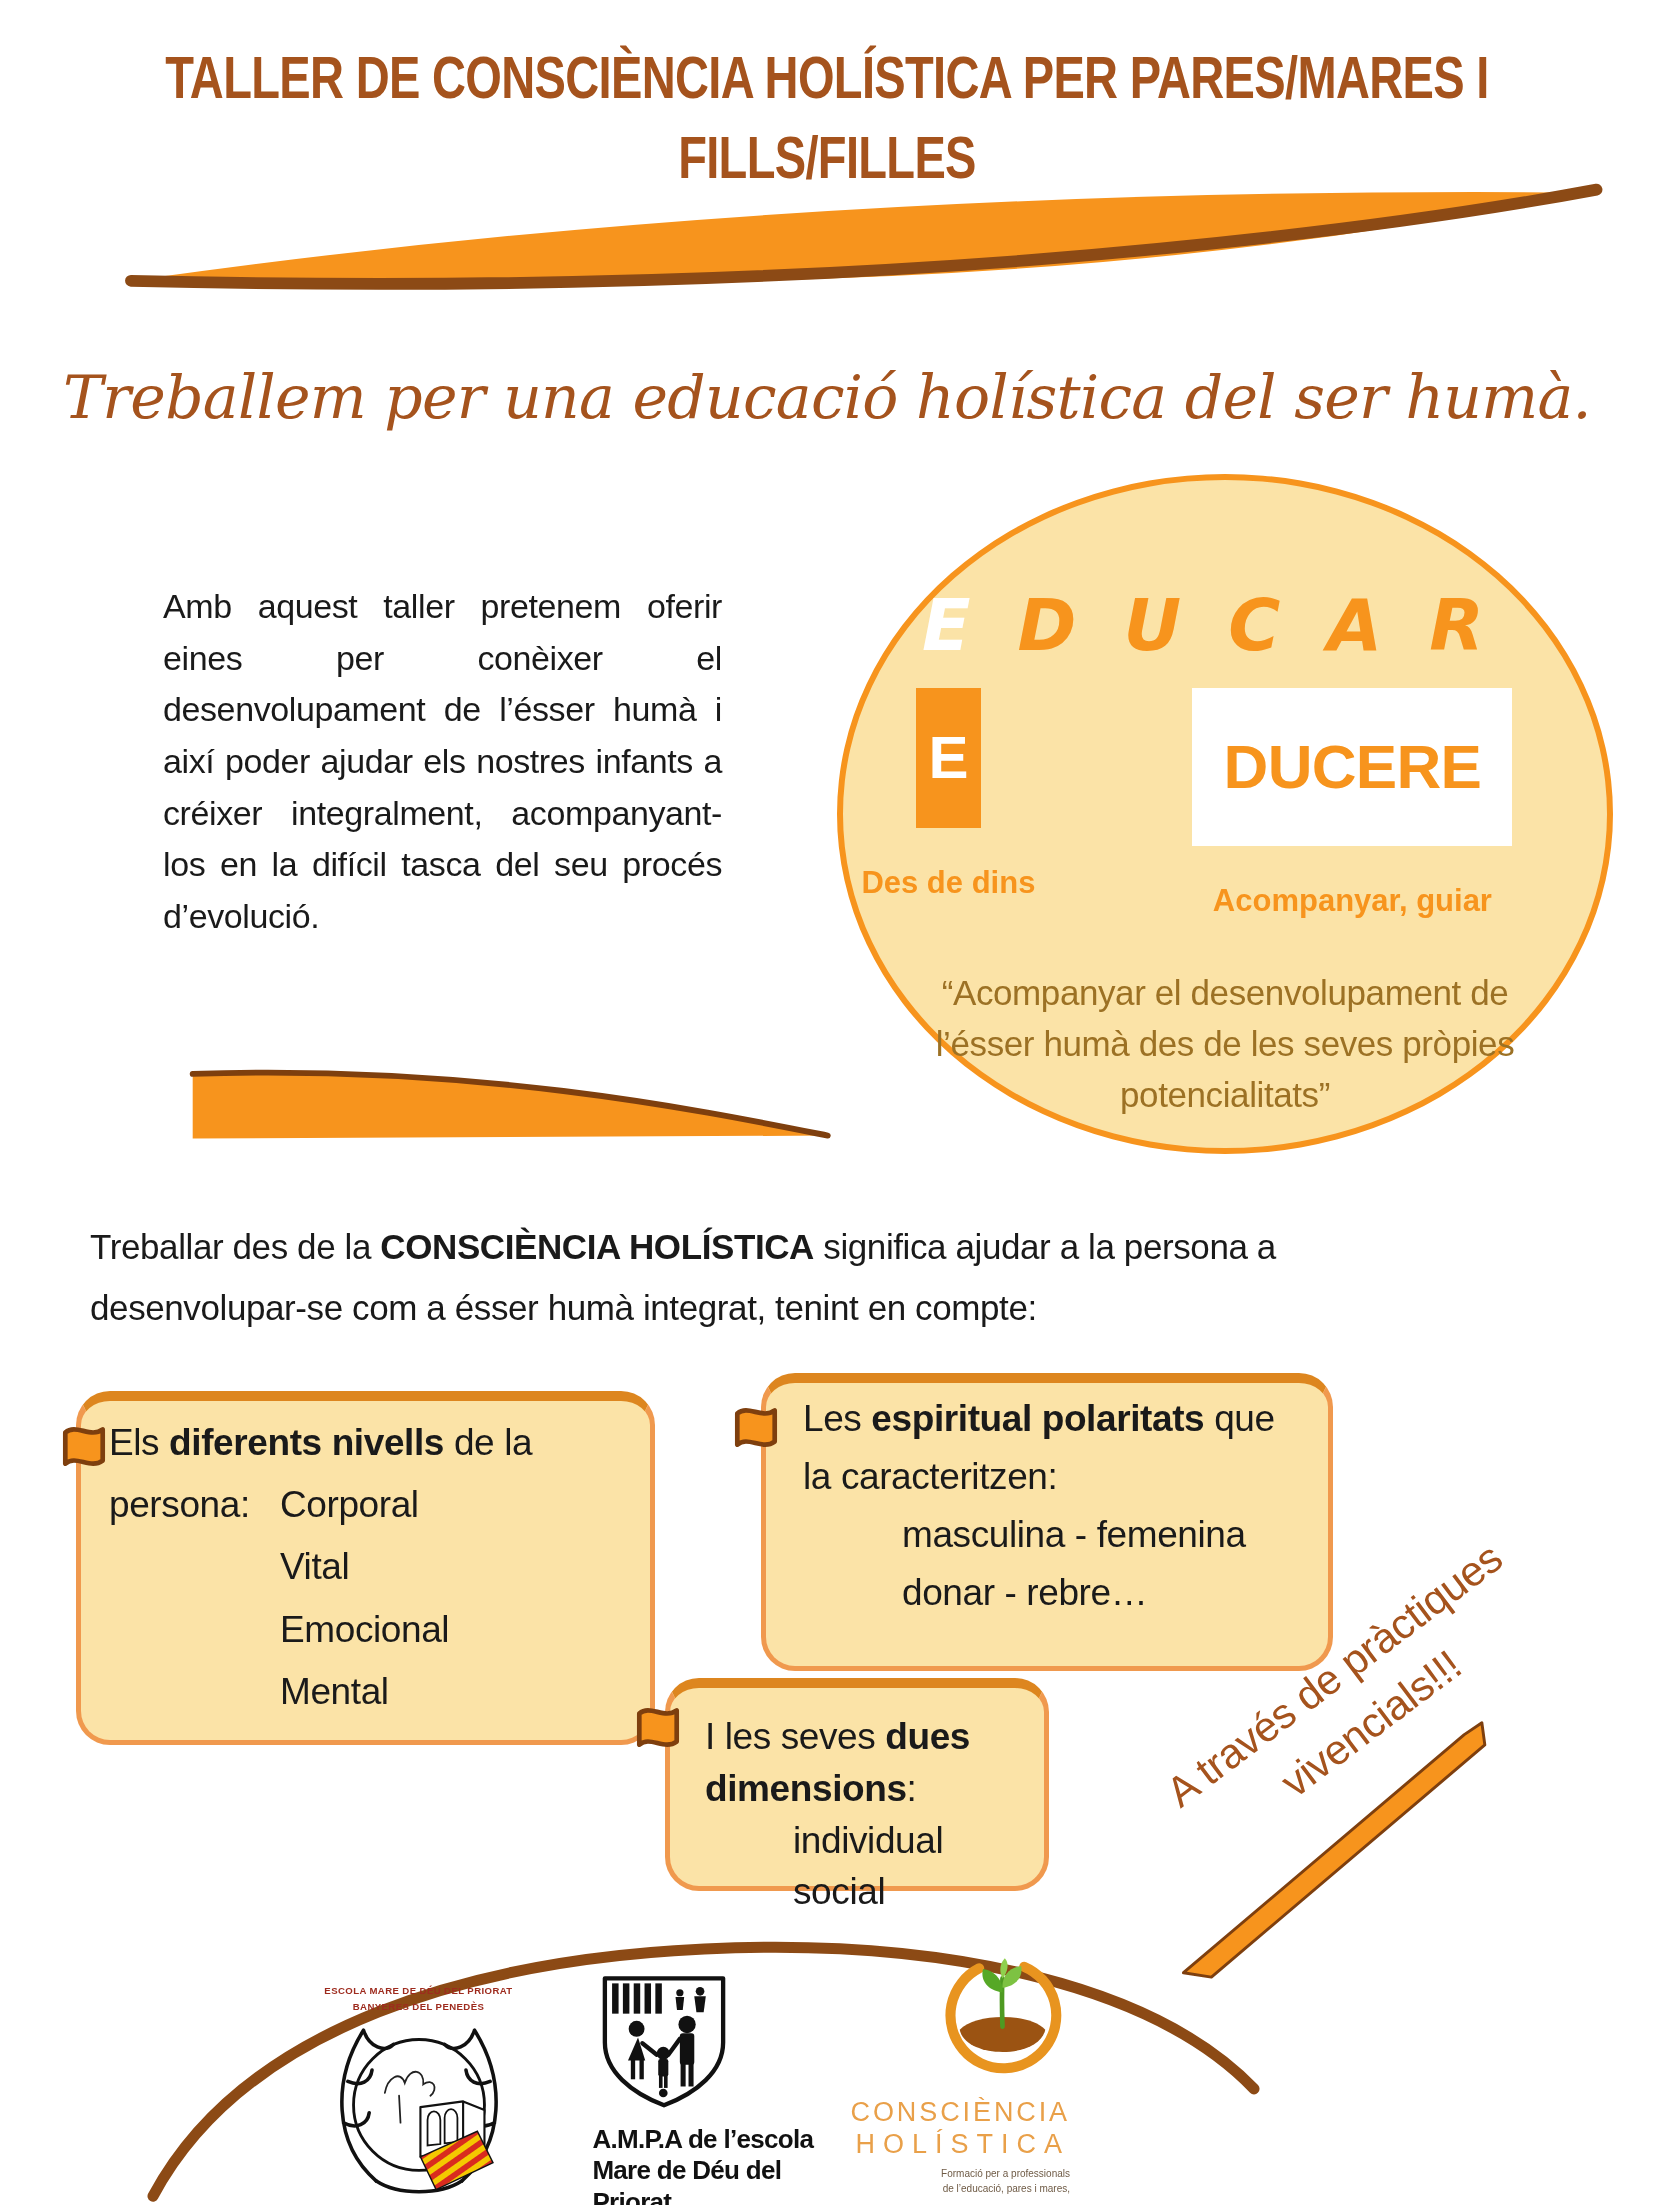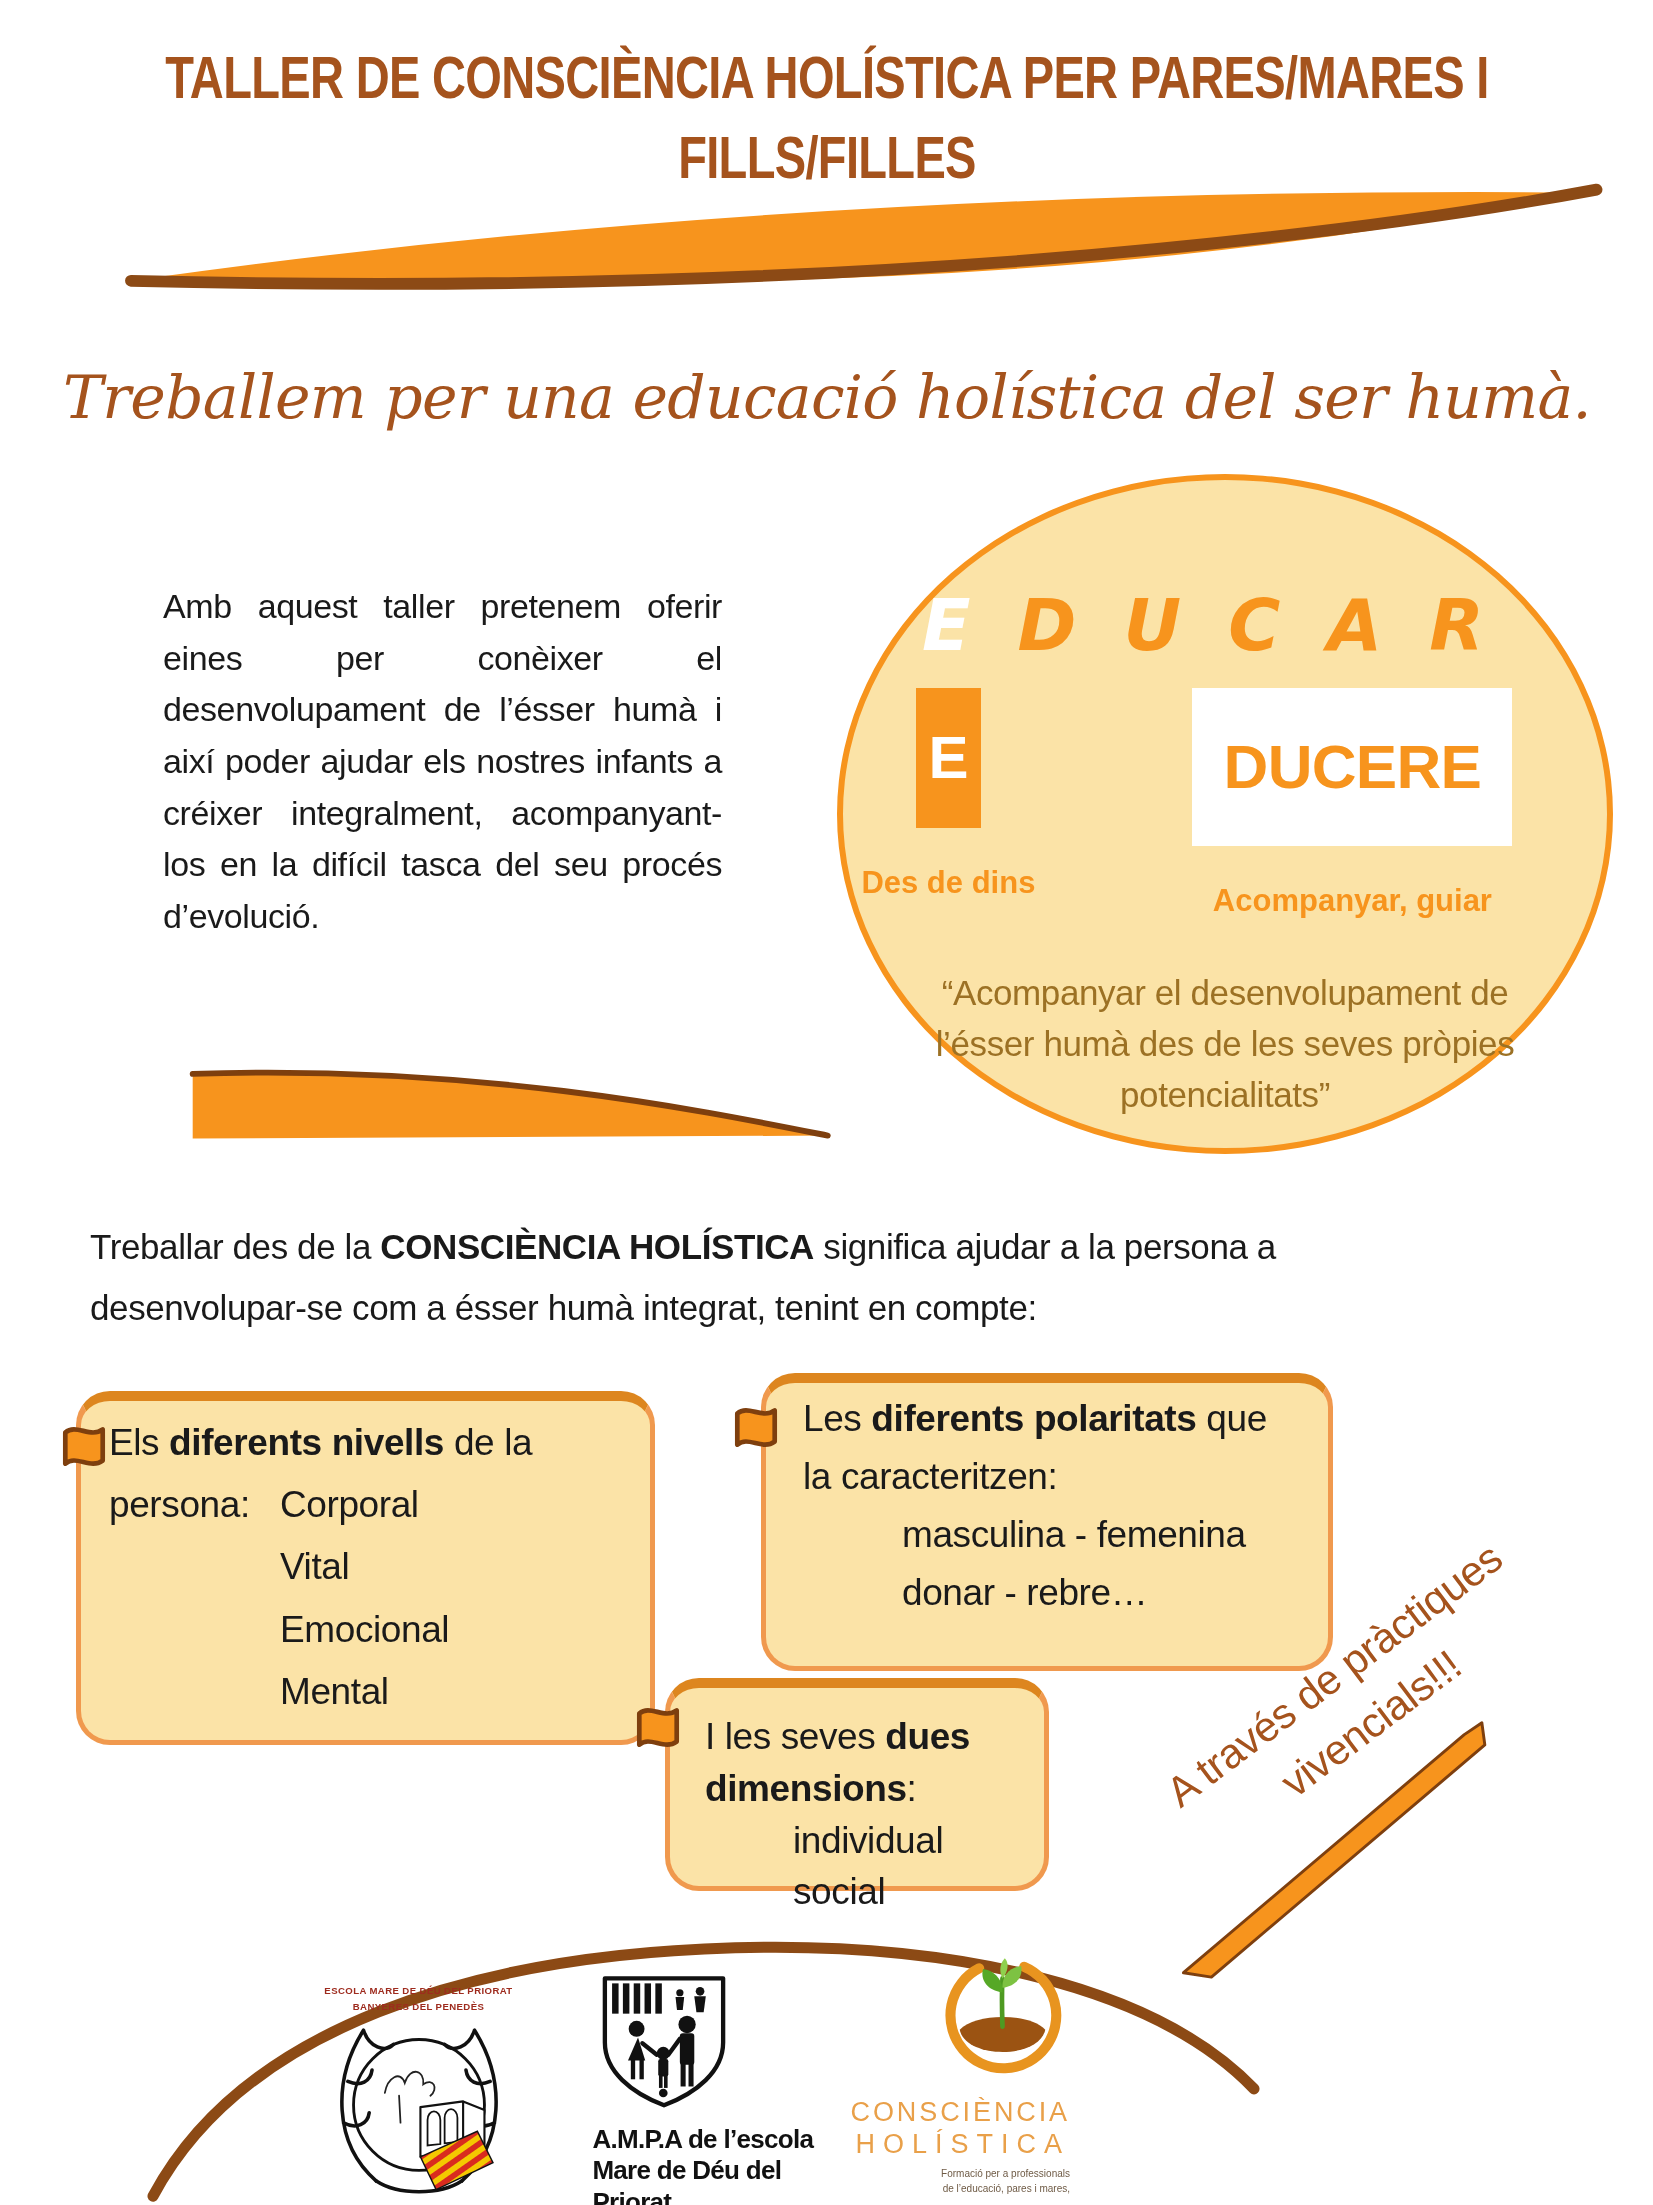--- a/index.html
+++ b/index.html
@@ -157,21 +157,21 @@
       <li>Vital</li>
       <li>Emocional</li>
       <li>Mental</li>
     </ul>
   </div>
 
   <div class="rbox box-polaritats">
     <svg class="flag" viewBox="0 0 32 34">
       <path d="M4 8 C11 2 20 12 28 6 L28 26 C20 32 11 22 4 28 Z" fill="#F7941D" stroke="#7E3F0E" stroke-width="3" stroke-linejoin="round"></path>
     </svg>
-    <p><span>Les </span><b>diferents polaritats</b><span> que la caracteritzen:</span></p>
+    <p><span>Les </span><b>espiritual polaritats</b><span> que la caracteritzen:</span></p>
     <ul>
       <li>masculina - femenina</li>
       <li>donar - rebre…</li>
     </ul>
   </div>
 
   <div class="rbox box-dimensions">
     <svg class="flag" viewBox="0 0 32 34">
       <path d="M4 8 C11 2 20 12 28 6 L28 26 C20 32 11 22 4 28 Z" fill="#F7941D" stroke="#7E3F0E" stroke-width="3" stroke-linejoin="round"></path>
     </svg>

